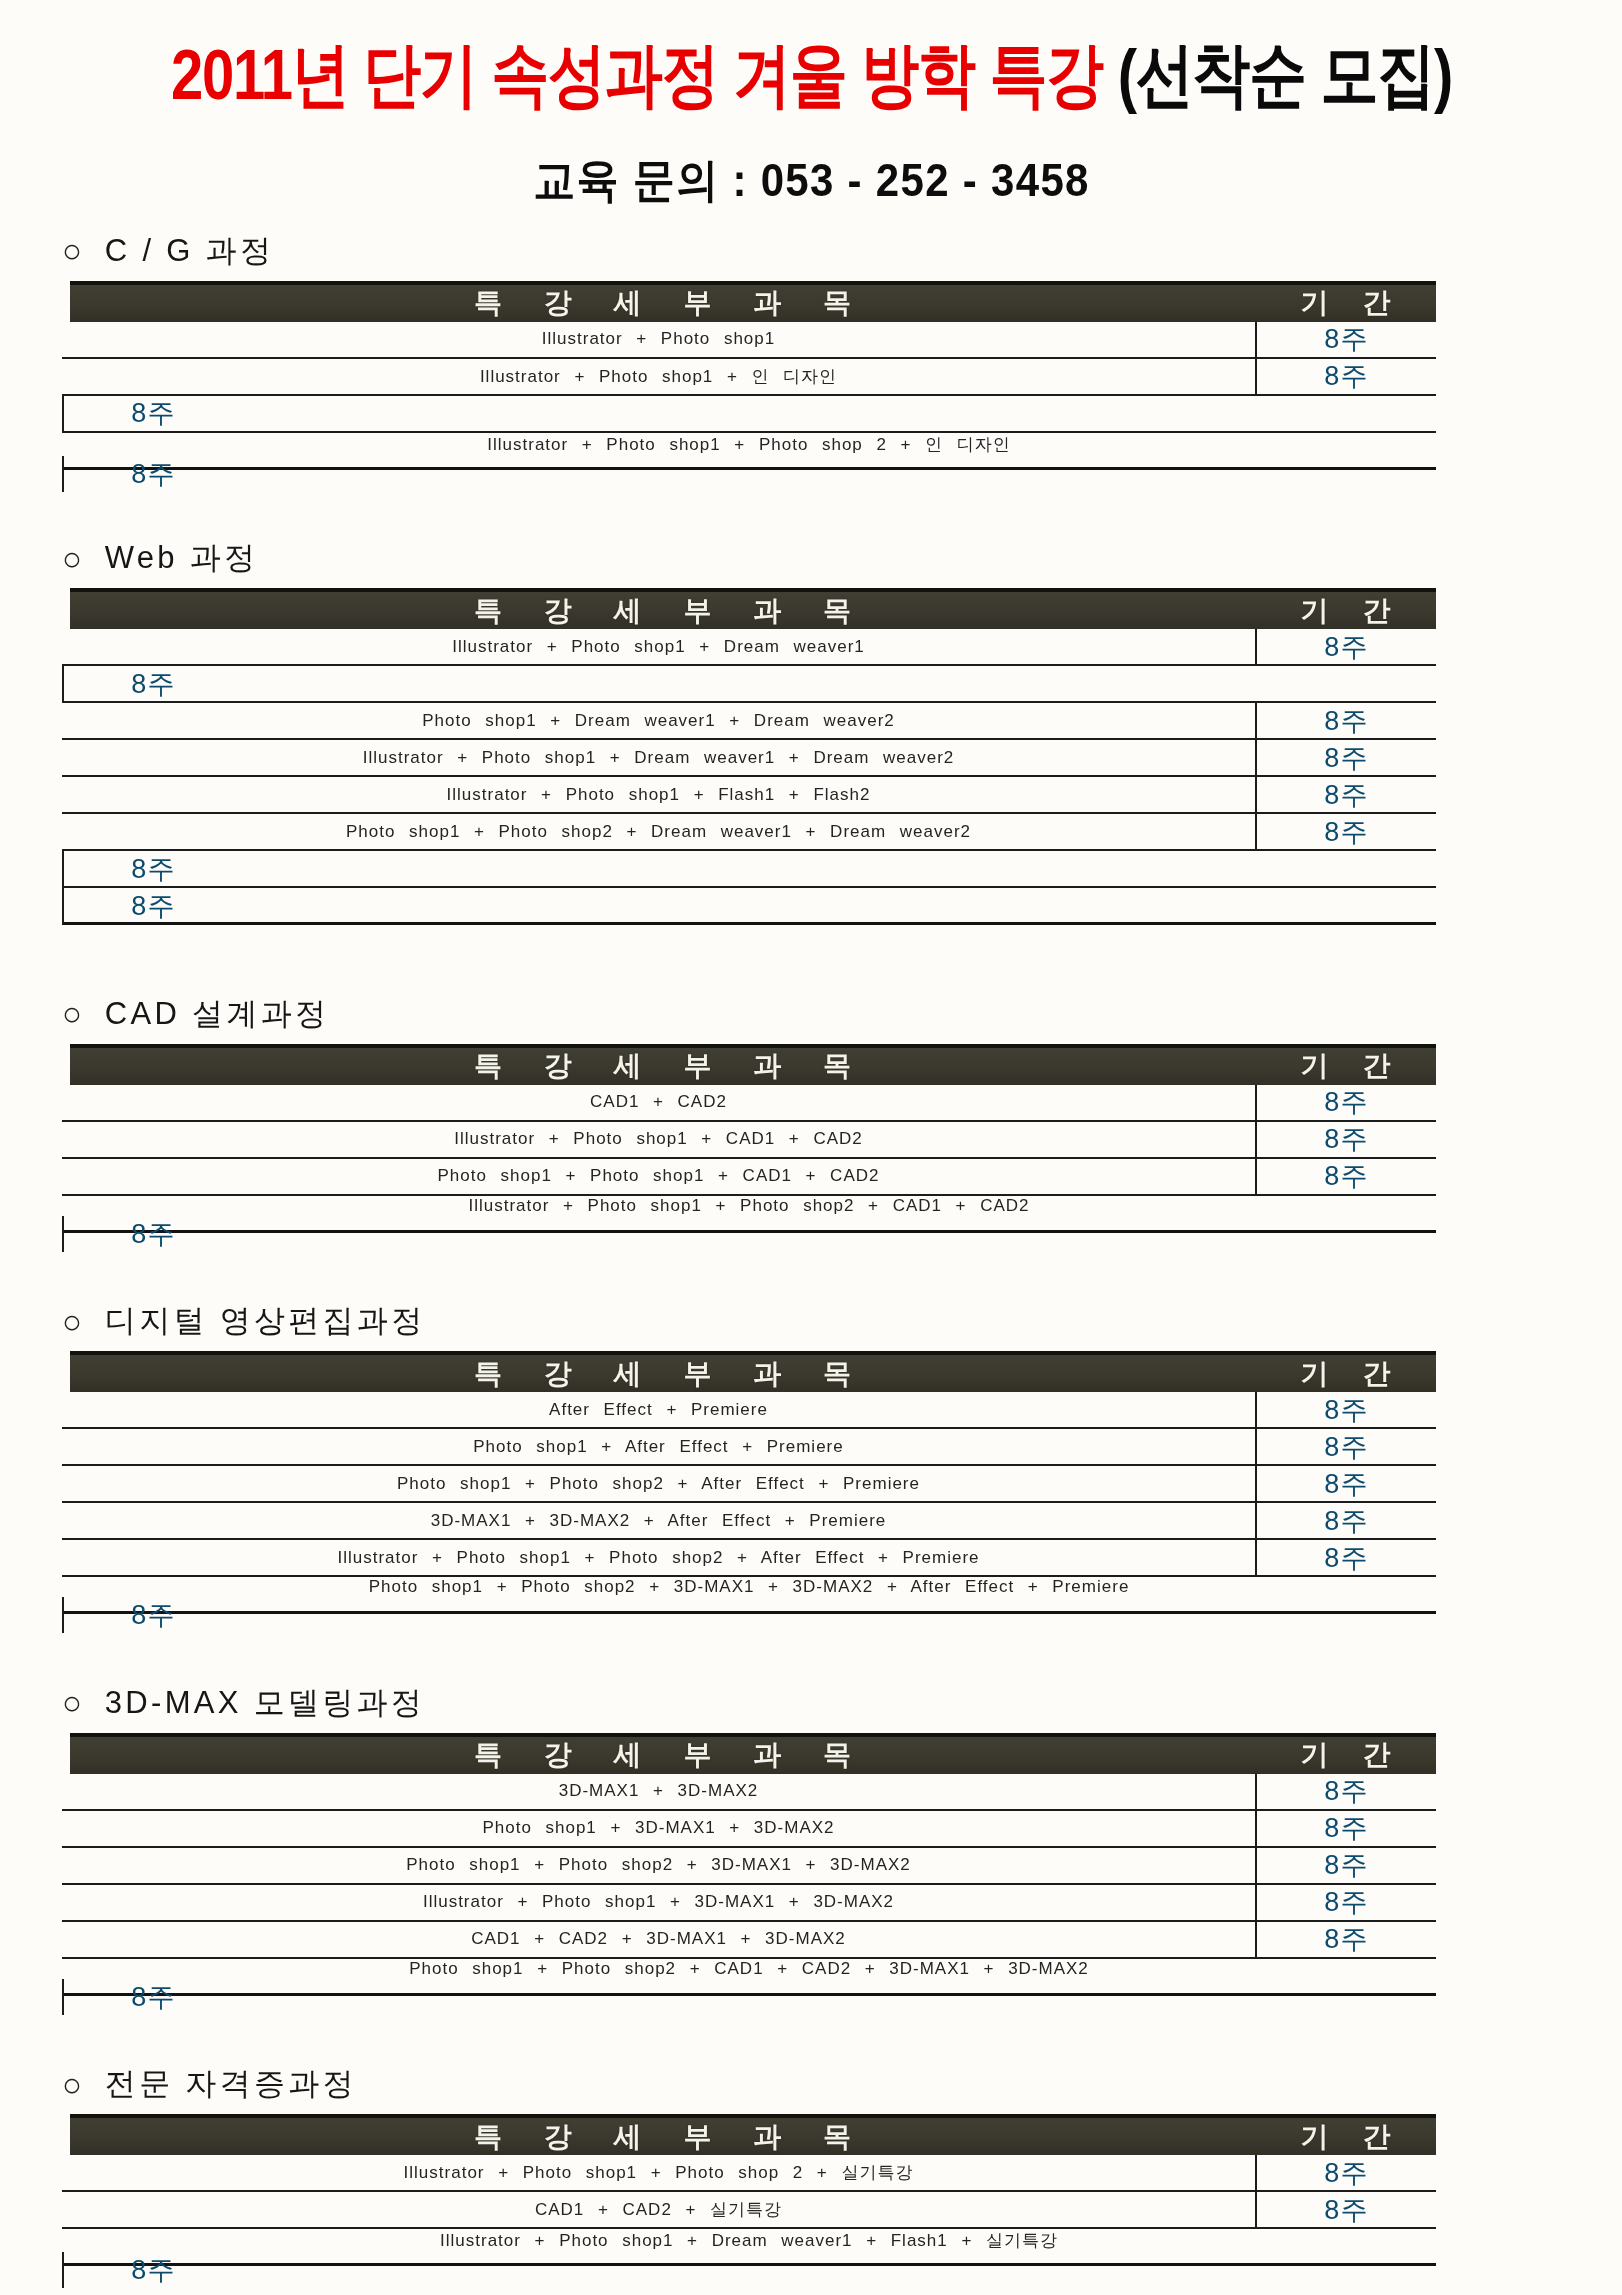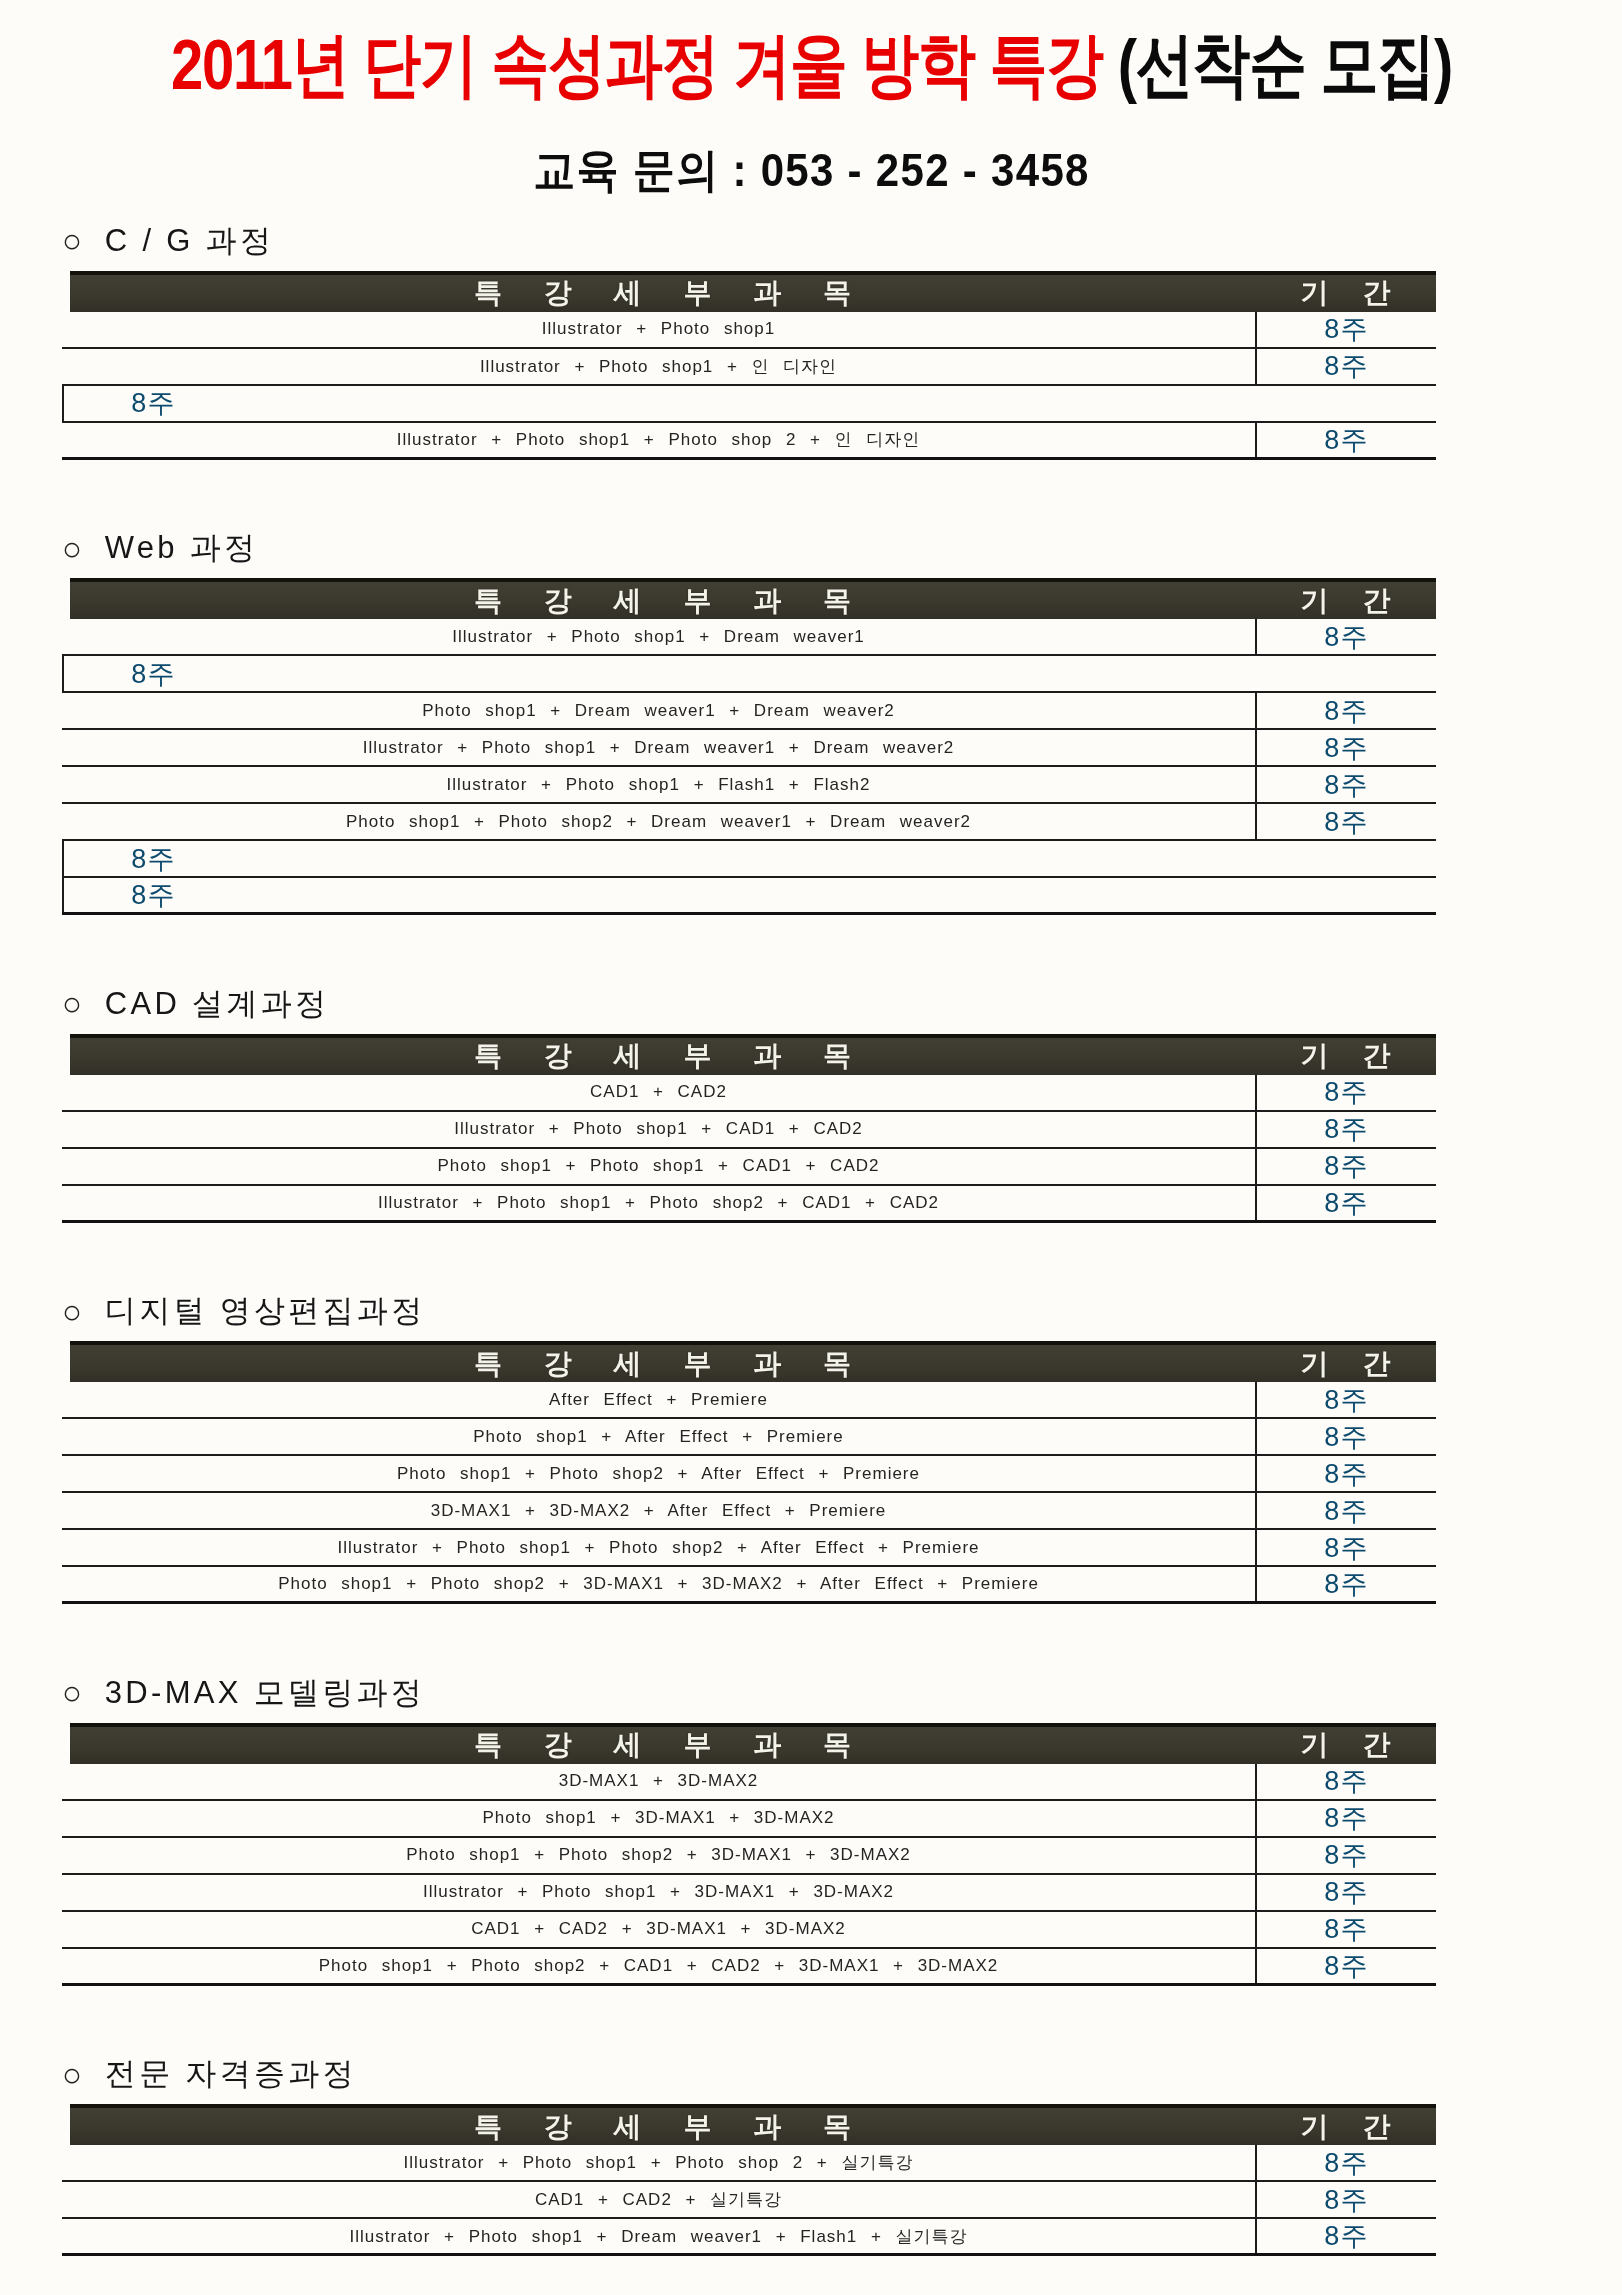--- a/index.html
+++ b/index.html
@@ -9,21 +9,21 @@
     --paper:#fdfcf9;
   }
   html,body{margin:0;padding:0;}
   body{
     width:1623px;height:2295px;
     background:var(--paper);
     font-family:"Liberation Sans",sans-serif;
     color:var(--ink);
     position:relative;overflow:hidden;
   }
-  .page{padding-top:18px;}
+  .page{padding-top:28px;}
 
   .title-line{
     text-align:center;white-space:nowrap;
     font-weight:bold;font-size:58px;letter-spacing:-1.3px;
     transform:scaleY(1.22);transform-origin:top center;
     height:84px;
   }
   .title-red{color:var(--accent-red);}
   .title-black{color:#0a0a0a;}
 
@@ -62,21 +62,21 @@
     letter-spacing:13px;text-indent:13px;
     text-shadow:0 0 1.3px rgba(0,0,0,.6);
   }
 
   .t-row{
     display:flex;align-items:stretch;
     height:37px;box-sizing:border-box;
     border-bottom:2px solid #1c1c1c;
     background:#fdfcf8;
   }
-  .t-row:last-child{border-bottom:3.9px solid #121212;}
+  .t-row:last-child{border-bottom:3.9px solid #121212;flex-direction:column;}
   .t-row .subject{
     flex:1;display:flex;align-items:center;justify-content:center;
     font-size:17px;color:#242424;
     letter-spacing:1px;word-spacing:7.9px;white-space:nowrap;
   }
   .t-row .period{
     width:181px;box-sizing:border-box;
     border-left:2.6px solid #1c1c1c;
     display:flex;align-items:center;justify-content:center;
     font-size:27px;color:#0c4a6e;letter-spacing:1.3px;

